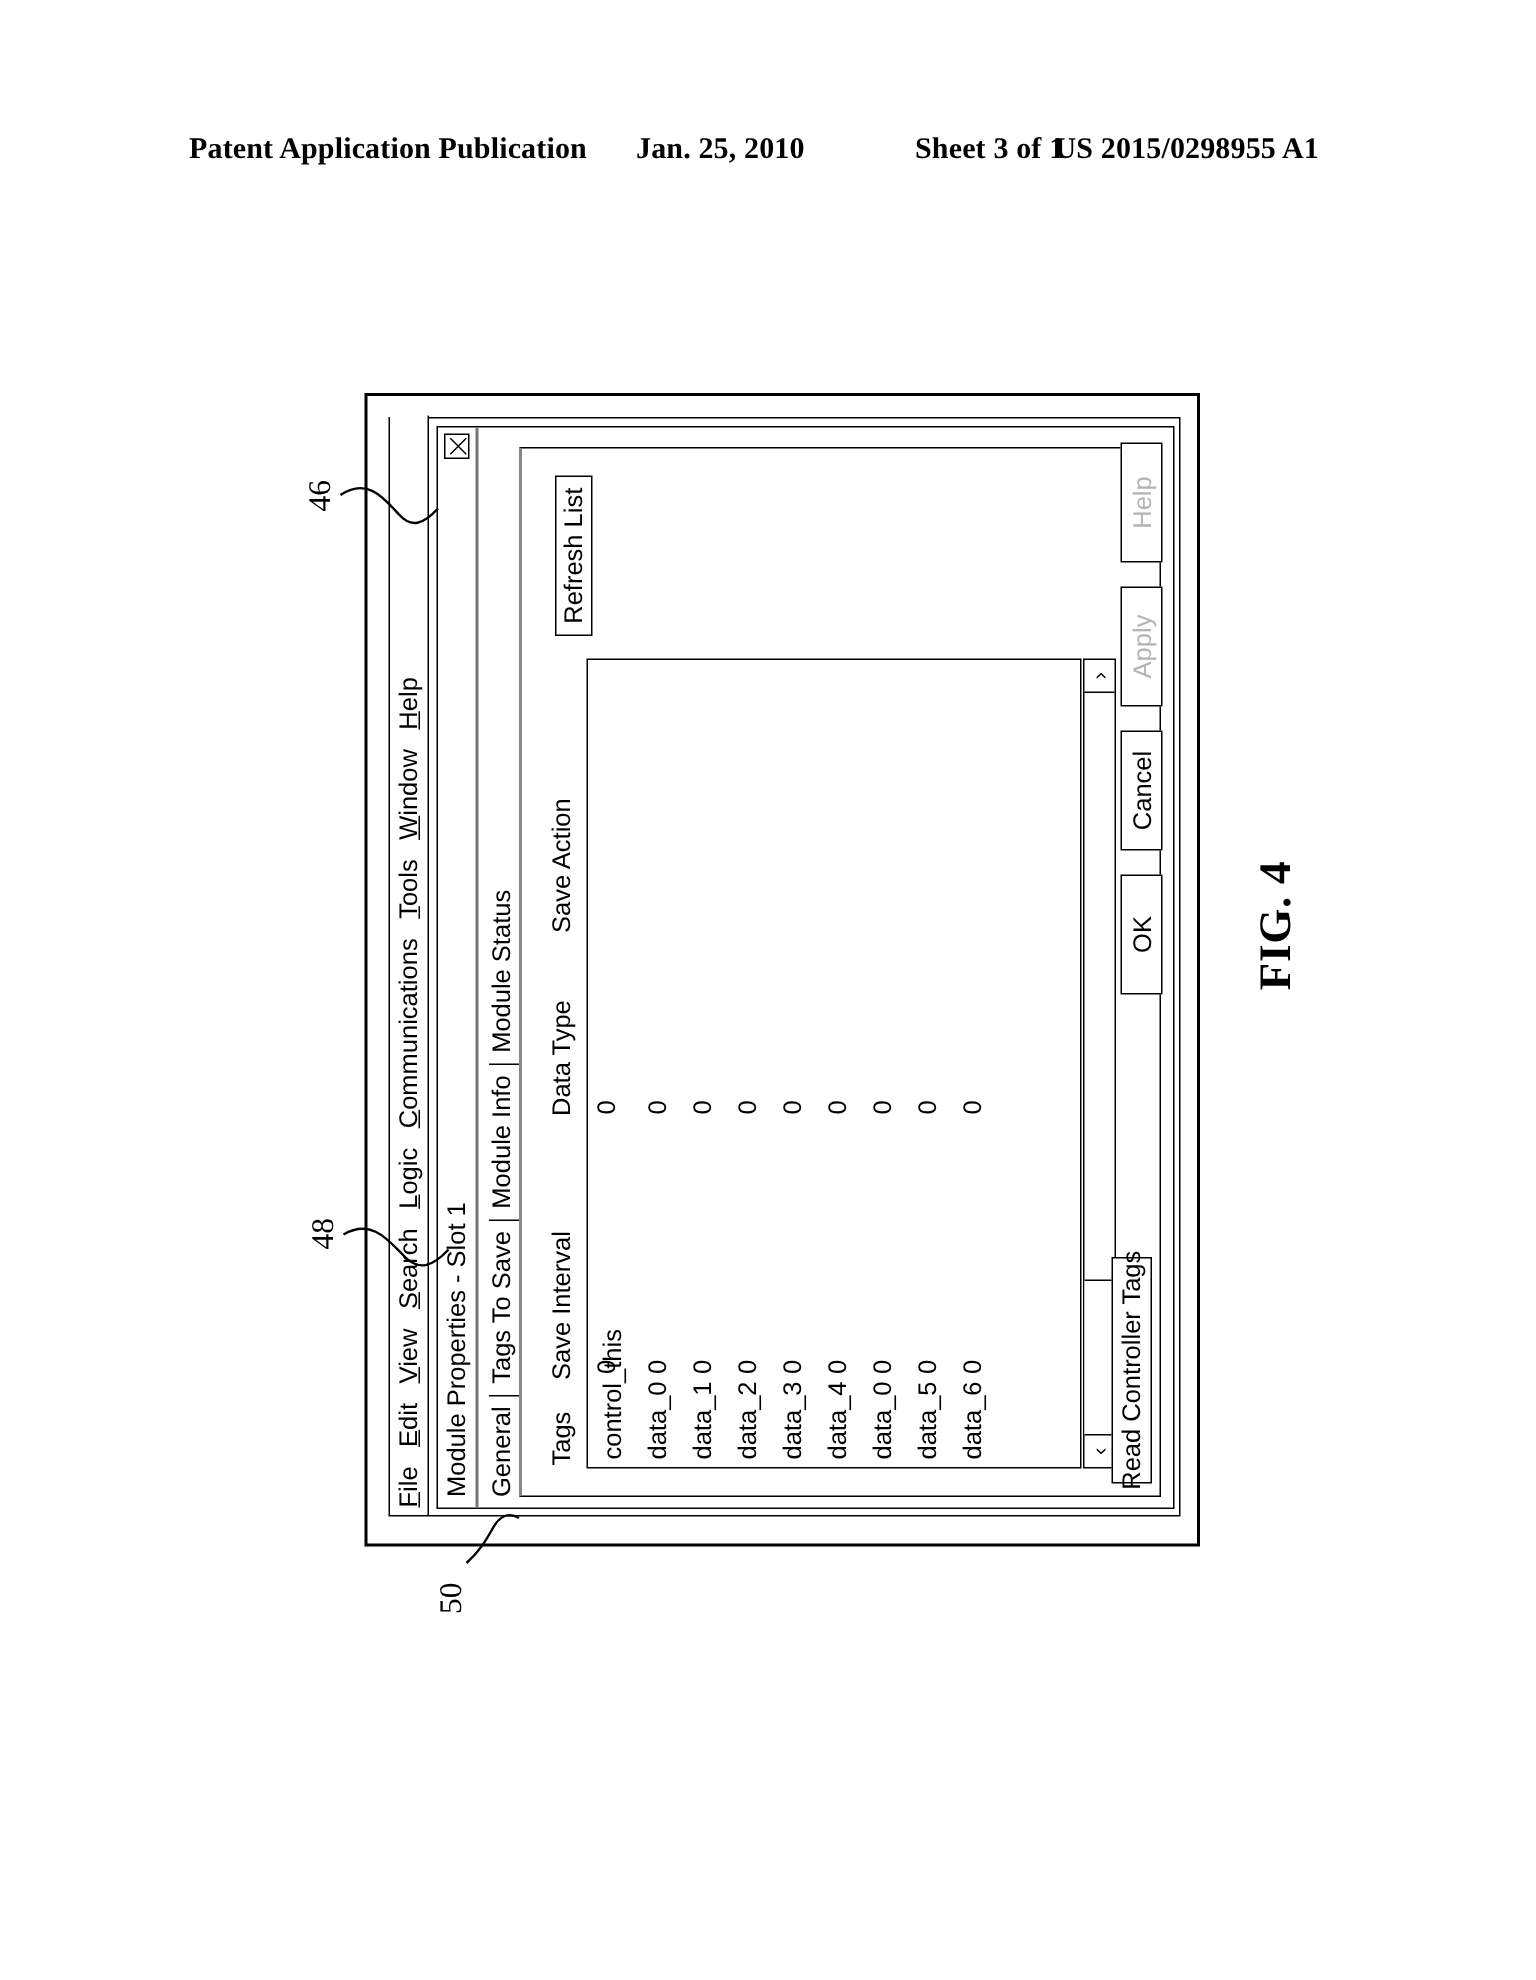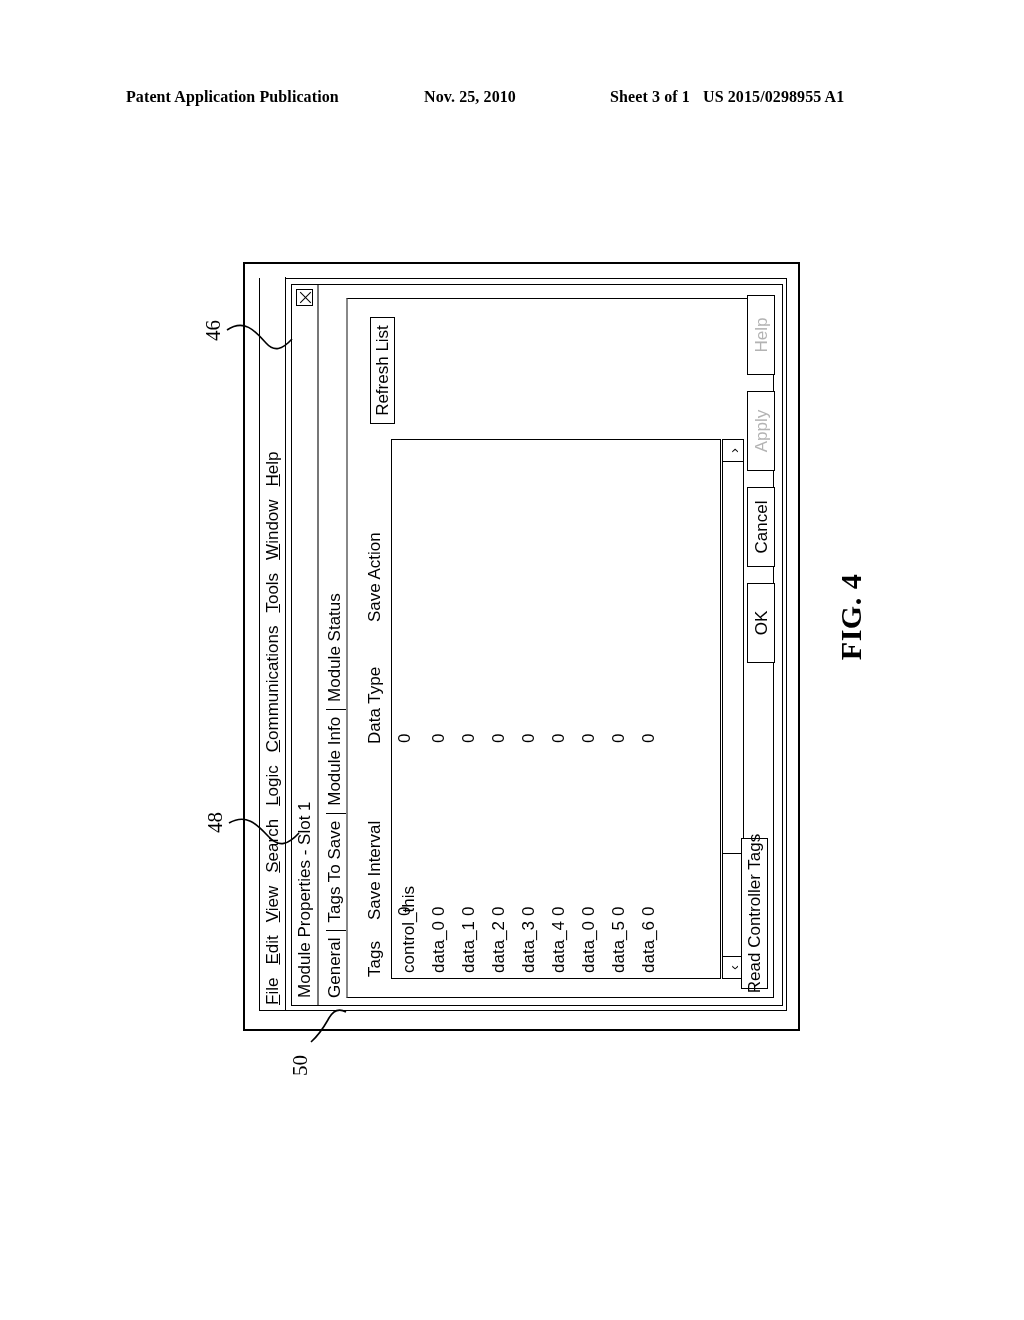--- a/index.html
+++ b/index.html
@@ -18,21 +18,21 @@
 
   
   .pat-header {
     position: absolute;
     top: 88px;
     left: 0;
     width: 1024px;
     height: 34px;
     font-family: "Liberation Serif", serif;
     font-weight: bold;
-    font-size: 16px;
+    font-size: 20px;
     letter-spacing: 0.1px;
     white-space: nowrap;
   }
   .pat-header .h-pub   { position: absolute; left: 126px; top: 0; }
   .pat-header .h-date  { position: absolute; left: 424px; top: 0; }
   .pat-header .h-sheet { position: absolute; left: 610px; top: 0; }
   .pat-header .h-num   { position: absolute; left: 703px; top: 0; }
 
   
   
@@ -336,21 +336,21 @@
     white-space: nowrap;
     transform: rotate(-90deg);
     transform-origin: 50% 50%;
   }
 </style>
 </head>
 <body>
 
 <div class="pat-header">
   <span class="h-pub">Patent Application Publication</span>
-  <span class="h-date">Nov. 25, 2010</span>
+  <span class="h-date">Jan. 25, 2010</span>
   <span class="h-sheet">Sheet 3 of 1</span>
   <span class="h-num">US 2015/0298955 A1</span>
 </div>
 
 <div id="fig-stage">
 
   <div class="outer-frame">
 
     <div class="app-window">
 

